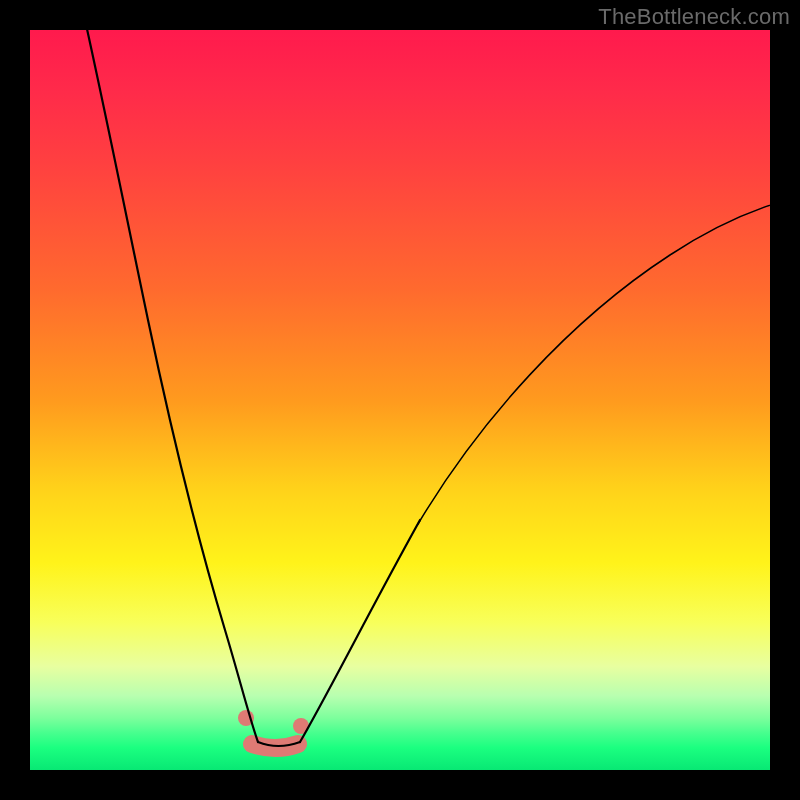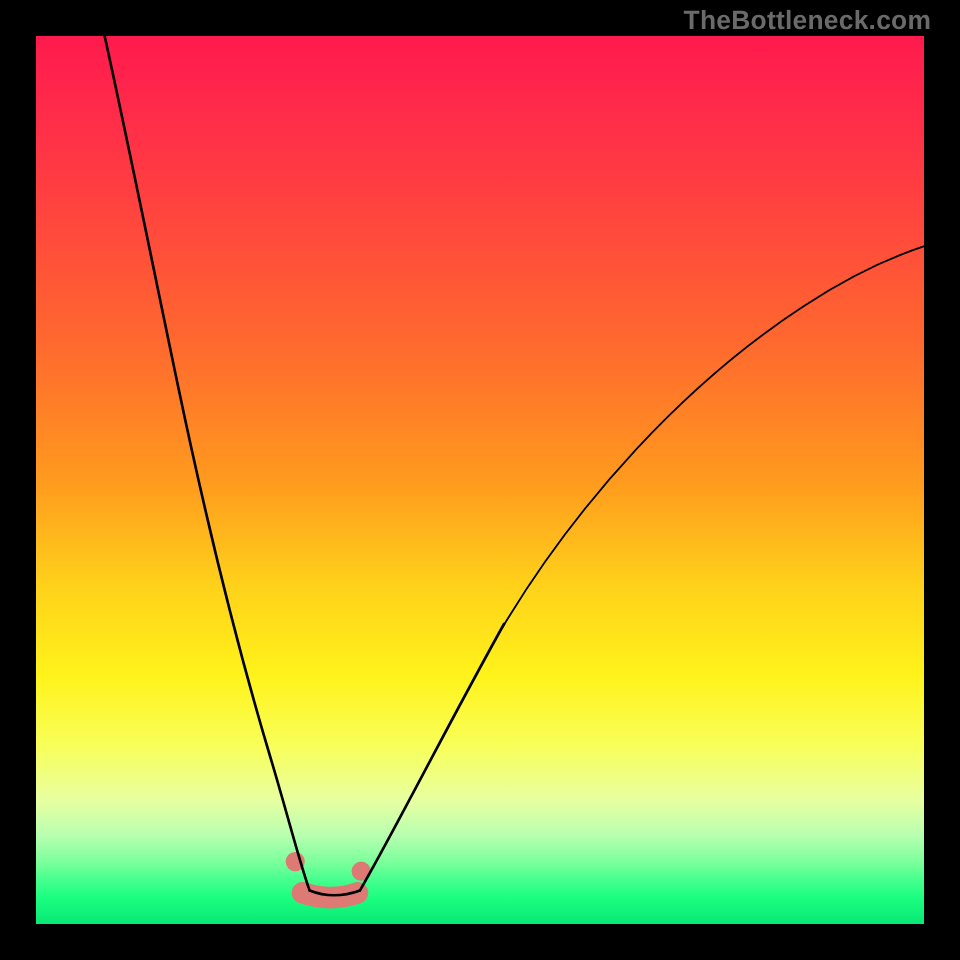--- a/index.html
+++ b/index.html
@@ -13,24 +13,24 @@
   }
   .stage {
     position: relative;
     width: 800px;
     height: 800px;
     background: #000;
   }
   .watermark {
     position: absolute;
     top: 4px;
-    right: 24px;
+    right: 10px;
     color: #6a6a6a;
     font-size: 22px;
-    font-weight: 700;
+    font-weight: 400;
     z-index: 50;
     pointer-events: none;
     letter-spacing: 0.2px;
     text-align: center;
   }
   .panel {
     position: absolute;
     left: 30px;
     top: 30px;
     width: 740px;

